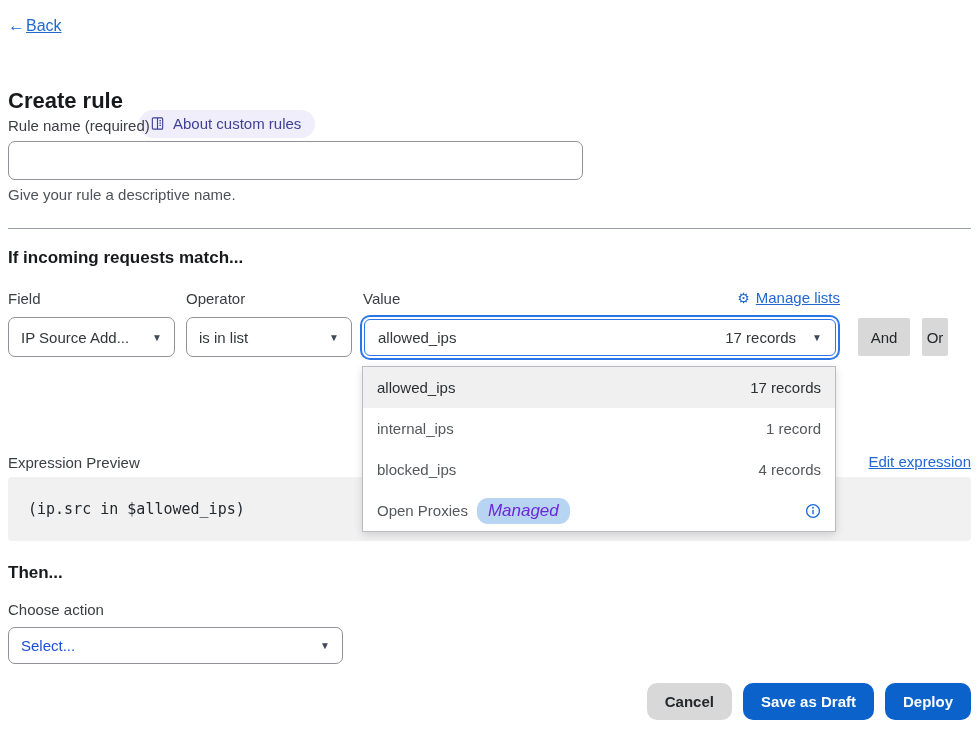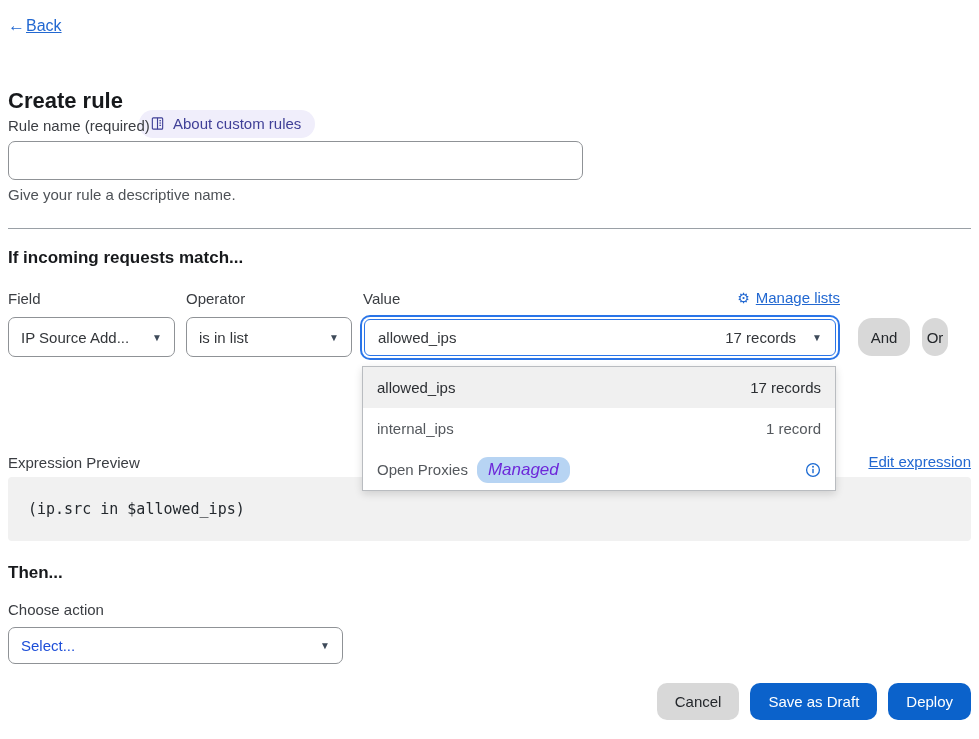--- a/index.html
+++ b/index.html
@@ -77,21 +77,21 @@
   .combobox {
     position: absolute; left: 364px; top: 319px; width: 472px; height: 37px;
     background: #fff; border: 1px solid #2a75e8; border-radius: 6px;
     box-shadow: 0 0 0 2px #ffffff, 0 0 0 4px #2a75e8;
     display: flex; align-items: center; padding: 0 13px; cursor: text;
   }
   .combobox .combo-name { flex: 1; font-size: 15px; color: #33363a; }
   .combobox .combo-meta { font-size: 15px; color: #33363a; margin-right: 16px; }
 
   .gray-btn {
-    background: #d8d8d8; border: none; border-radius: 14px;
+    background: #d8d8d8; border: none; border-radius: 2px;
     font-size: 15px; color: #24272b; cursor: pointer;
     font-family: "Liberation Sans", sans-serif;
   }
   .btn-and { position: absolute; left: 858px; top: 318px; width: 52px; height: 38px; }
   .btn-or  { position: absolute; left: 922px; top: 318px; width: 26px; height: 38px; }
 
   
   .listbox {
     position: absolute; left: 362px; top: 366px; width: 474px;
     background: #fff; border: 1px solid #b9bcc0;
@@ -132,20 +132,21 @@
 
   
   .footer {
     position: absolute; right: 8px; top: 683px;
     display: flex; gap: 11px;
   }
   .footer button {
     height: 37px; border: none; border-radius: 10px;
     font-size: 15px; padding: 0 18px; cursor: pointer;
     font-family: "Liberation Sans", sans-serif;
+    font-weight: bold;
   }
   .btn-cancel { background: #d8d8d8; color: #24272b; }
   .btn-primary { background: #0b62cb; color: #ffffff; }
 </style>
 </head>
 <body>
 
 <div class="page">
 
   <a class="back">
@@ -208,20 +209,24 @@
   <div class="listbox">
     <div class="list-row highlighted">
       <span>allowed_ips</span>
       <span>17 records</span>
     </div>
     <div class="list-row">
       <span>internal_ips</span>
       <span>1 record</span>
     </div>
     <div class="list-row">
+      <span>blocked_ips</span>
+      <span>4 records</span>
+    </div>
+    <div class="list-row">
       <span class="row-left">
         <span>Open Proxies</span>
         <span class="managed-badge">Managed</span>
       </span>
       <span class="info-icon">
         <svg width="16" height="16" viewBox="0 0 16 16">
           <circle cx="8" cy="8" r="6.4" stroke="#1b6ad2" fill="none" stroke-width="1.3"></circle>
           <rect x="7.3" y="6.9" width="1.4" height="4.3" fill="#1b6ad2"></rect>
           <circle cx="8" cy="4.8" r="0.95" fill="#1b6ad2"></circle>
         </svg>

